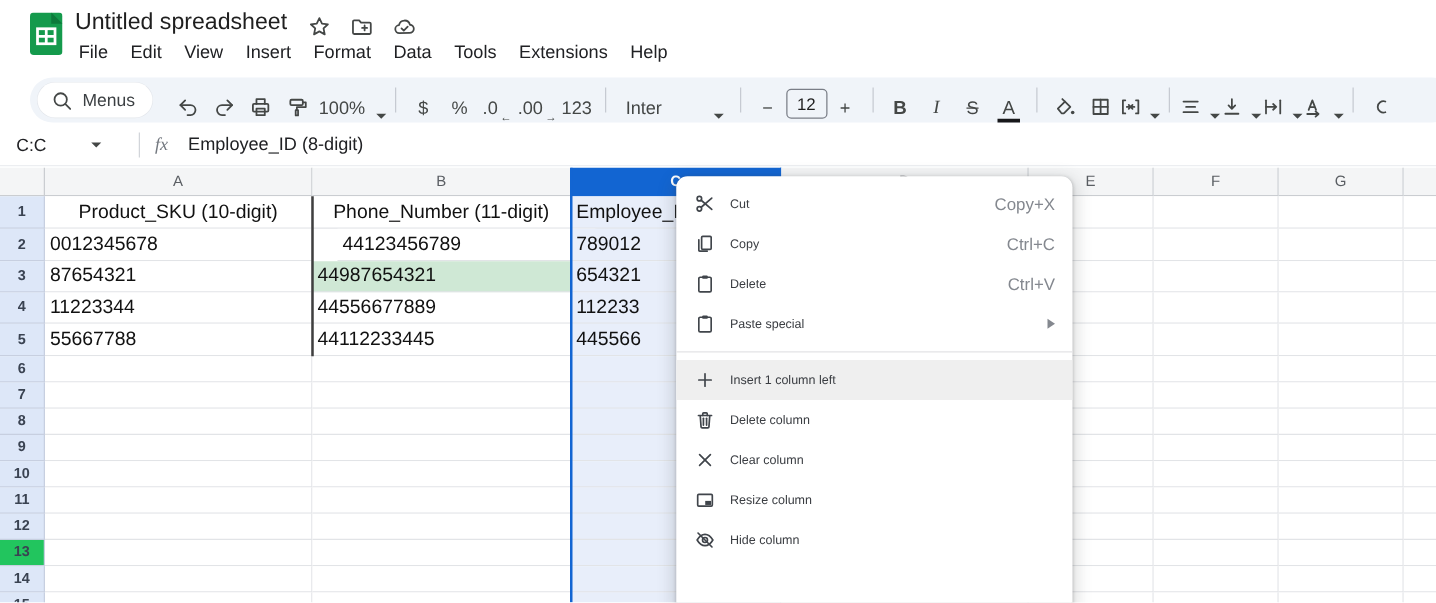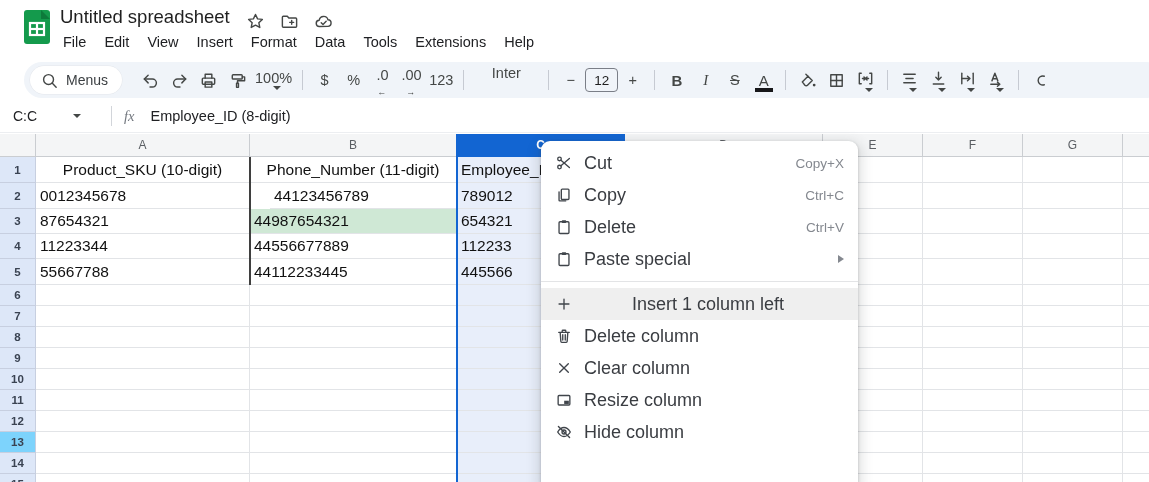--- a/index.html
+++ b/index.html
@@ -11,22 +11,22 @@
   .doc-title{position:absolute;left:60px;top:6px;font-size:18.5px;color:#1f1f1f;}
   .title-icons{position:absolute;left:246px;top:12px;display:flex;gap:15px;align-items:center;}
   .menubar{position:absolute;left:54px;top:30px;height:24px;display:flex;align-items:center;}
   .menu-item{font-size:14.5px;color:#202124;padding:2px 9px;border-radius:6px;cursor:default;}
   
   .toolbar{position:absolute;left:24px;top:62px;width:1140px;height:36px;background:#f0f4f9;
            border-radius:20px;display:flex;align-items:center;padding-left:6px;box-sizing:border-box;}
   .search-pill{height:28px;background:#fff;border-radius:16px;display:flex;align-items:center;
                padding:0 14px 0 10px;margin-right:14px;box-shadow:0 0 0 0.5px #e3e6eb;}
   .search-pill span{font-size:14px;color:#3c4043;margin-left:7px;}
-  .tbtn{height:30px;min-width:29px;display:flex;align-items:center;justify-content:center;
-        border-radius:4px;color:#444746;position:relative;flex-direction:column;}
+  .tbtn{height:30px;min-width:29px;display:flex;align-items:flex-end;justify-content:center;
+        border-radius:4px;color:#444746;position:relative;}
   .tbtn .lbl{font-size:14.5px;color:#444746;padding:0 3px;}
   .tbtn.wide{padding:0 6px;min-width:58px;justify-content:flex-start;gap:32px;}
   .bold .lbl{font-weight:bold;font-size:15px;}
   .italic .lbl{font-style:italic;font-size:15px;font-family:"Liberation Serif",serif;}
   .strike .lbl{text-decoration:line-through;font-size:14.5px;}
   .textcolor .lbl{font-size:15px;position:relative;}
   .textcolor .lbl::after{content:"";position:absolute;left:-1px;right:-1px;bottom:-3px;height:3.5px;background:#17171a;}
   .szbox{min-width:25px;height:22px;border:1px solid #7a7e87;border-radius:4px;display:flex;
          align-items:center;justify-content:center;font-size:13.5px;color:#1f1f1f;background:transparent;padding:0 3px;}
   .tsep{width:1px;height:20px;background:#c6cad2;margin:0 7px;flex:none;}
@@ -51,21 +51,21 @@
   .ch{position:absolute;box-sizing:border-box;border-right:1px solid #cacdd1;border-bottom:1px solid #cacdd1;
       display:flex;align-items:center;justify-content:center;font-size:12px;color:#5a5e63;}
   .rh{position:absolute;box-sizing:border-box;border-right:1px solid #c7cfe0;border-bottom:1px solid #c7cfe0;
       display:flex;align-items:center;justify-content:center;font-size:11.5px;color:#3a4352;font-weight:bold;}
   .overlay{position:absolute;}
   
   .ctxmenu{position:absolute;left:541px;top:141px;width:317px;height:342px;background:#fff;z-index:10;
            border-radius:9px 9px 0 0;box-shadow:0 1px 3px rgba(60,64,67,.30),0 4px 12px 4px rgba(60,64,67,.15);
            padding-top:6px;box-sizing:border-box;overflow:hidden;}
   .mitem{height:32px;display:flex;align-items:center;padding:0 14px;}
-  .mitem .mlbl{font-size:18px;color:#3a3d42;margin-left:11px;flex:1;}
+  .mitem .mlbl{font-size:10px;color:#3a3d42;margin-left:11px;flex:1;}
   .mitem .msc{font-size:13.5px;color:#84888f;}
   .mitem svg.ic{width:18px;height:18px;stroke:#40454b;}
   .mdiv{height:1px;background:#e3e4e6;margin:6px 0;}
   .subarrow{width:0;height:0;border-top:4.5px solid transparent;border-bottom:4.5px solid transparent;
             border-left:6px solid #84888f;}
 </style>
 </head>
 <body>
 
 <div class="topbar">
@@ -371,21 +371,21 @@
     <div class="gcell" style="left: 1123px; top: 256px; width: 27px; height: 21px;"></div>
     <div class="rh" style="left: 0px; top: 277px; width: 36px; height: 21px; background: rgb(221, 231, 248);">12</div>
     <div class="gcell" style="left: 36px; top: 277px; width: 214px; height: 21px;"></div>
     <div class="gcell" style="left: 250px; top: 277px; width: 207px; height: 21px;"></div>
     <div class="gcell" style="left: 457px; top: 277px; width: 168px; height: 21px; background: rgb(232, 238, 250);"></div>
     <div class="gcell" style="left: 625px; top: 277px; width: 198px; height: 21px;"></div>
     <div class="gcell" style="left: 823px; top: 277px; width: 100px; height: 21px;"></div>
     <div class="gcell" style="left: 923px; top: 277px; width: 100px; height: 21px;"></div>
     <div class="gcell" style="left: 1023px; top: 277px; width: 100px; height: 21px;"></div>
     <div class="gcell" style="left: 1123px; top: 277px; width: 27px; height: 21px;"></div>
-    <div class="rh" style="left: 0px; top: 298px; width: 36px; height: 21px; background: #7dd3fc;">13</div>
+    <div class="rh" style="left: 0px; top: 298px; width: 36px; height: 21px; background: #22c55e;">13</div>
     <div class="gcell" style="left: 36px; top: 298px; width: 214px; height: 21px;"></div>
     <div class="gcell" style="left: 250px; top: 298px; width: 207px; height: 21px;"></div>
     <div class="gcell" style="left: 457px; top: 298px; width: 168px; height: 21px; background: rgb(232, 238, 250);"></div>
     <div class="gcell" style="left: 625px; top: 298px; width: 198px; height: 21px;"></div>
     <div class="gcell" style="left: 823px; top: 298px; width: 100px; height: 21px;"></div>
     <div class="gcell" style="left: 923px; top: 298px; width: 100px; height: 21px;"></div>
     <div class="gcell" style="left: 1023px; top: 298px; width: 100px; height: 21px;"></div>
     <div class="gcell" style="left: 1123px; top: 298px; width: 27px; height: 21px;"></div>
     <div class="rh" style="left: 0px; top: 319px; width: 36px; height: 21px; background: rgb(221, 231, 248);">14</div>
     <div class="gcell" style="left: 36px; top: 319px; width: 214px; height: 21px;"></div>
@@ -438,21 +438,21 @@
     </div>
     <div class="mitem">
       <svg viewBox="0 0 20 20" class="ic">
         <rect x="4.5" y="4.2" width="11" height="13" rx="1.2"></rect>
         <rect x="7.6" y="2.6" width="4.8" height="3" rx="0.8" fill="#40454b" stroke="none"></rect>
       </svg>
       <span class="mlbl">Paste special</span>
       <span class="subarrow"></span>
     </div>
     <div class="mdiv"></div>
-    <div class="mitem" style="background: rgb(239, 239, 239); gap: 48px;">
+    <div class="mitem" style="background: rgb(239, 239, 239);">
       <svg viewBox="0 0 20 20" class="ic">
         <line x1="10" y1="4.5" x2="10" y2="15.5"></line>
         <line x1="4.5" y1="10" x2="15.5" y2="10"></line>
       </svg>
       <span class="mlbl">Insert 1 column left</span>
     </div>
     <div class="mitem">
       <svg viewBox="0 0 20 20" class="ic">
         <path d="M5.8 6.5 l.7 9.6 a1 1 0 0 0 1 .9 h5 a1 1 0 0 0 1-.9 l.7-9.6"></path>
         <line x1="4.2" y1="6" x2="15.8" y2="6"></line>

